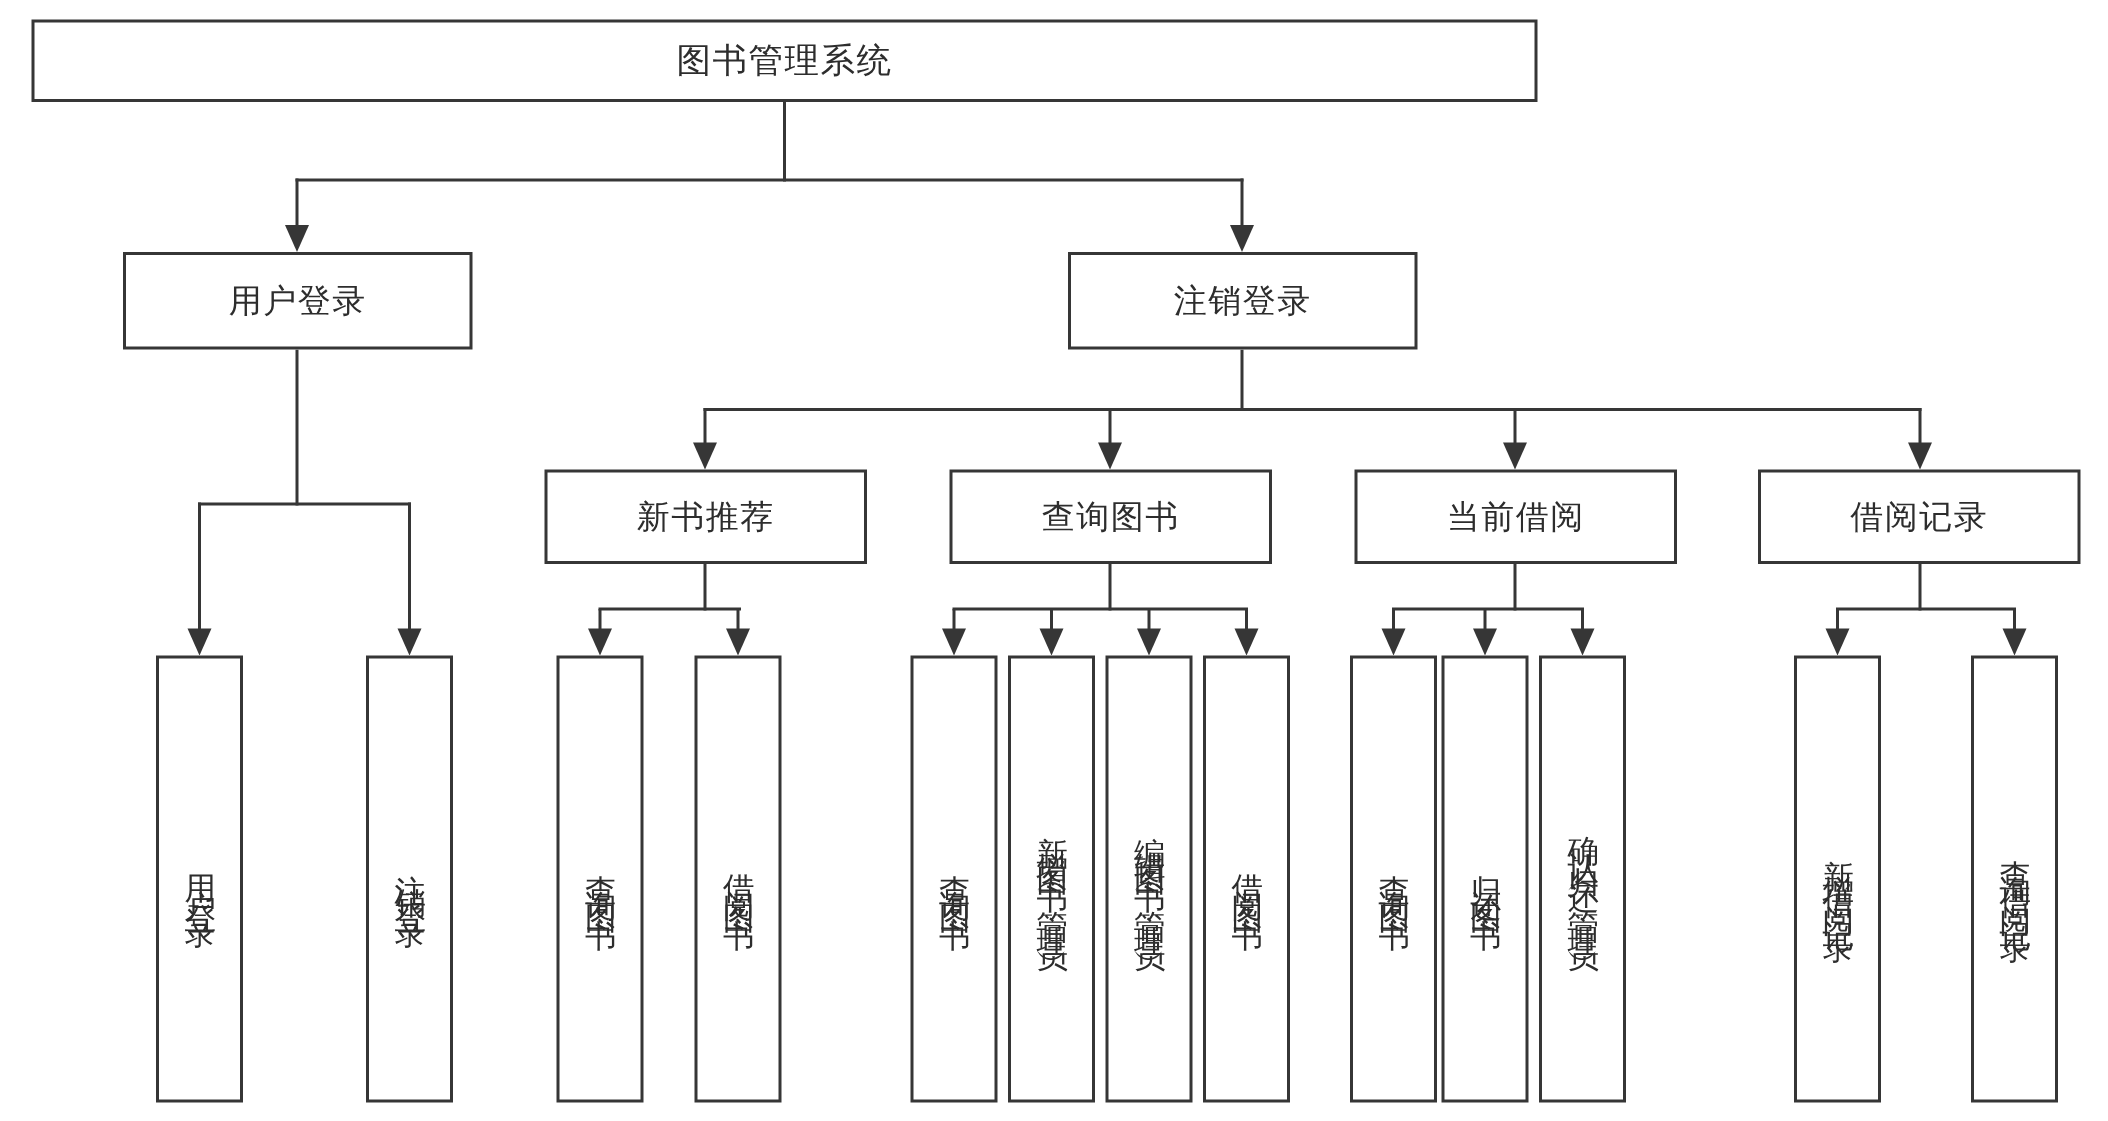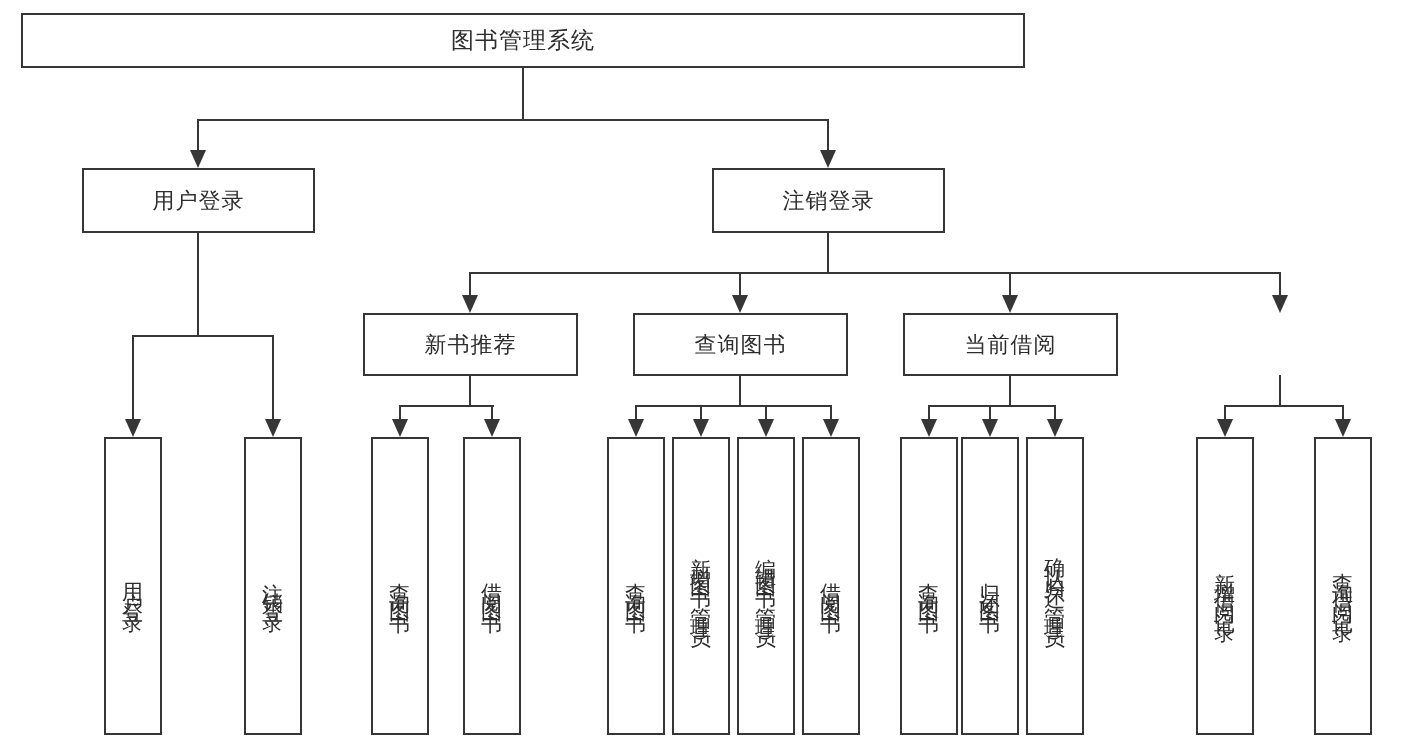--- a/index.html
+++ b/index.html
@@ -97,20 +97,23 @@
 
   <div class="box" style="left:363px; top:313px; width:215px; height:63px;">
     <span class="hlabel">新书推荐</span>
   </div>
   <div class="box" style="left:633px; top:313px; width:215px; height:63px;">
     <span class="hlabel">查询图书</span>
   </div>
   <div class="box" style="left:903px; top:313px; width:215px; height:63px;">
     <span class="hlabel">当前借阅</span>
   </div>
+  <div class="box" style="left:1172px; top:313px; width:215px; height:63px;">
+    <span class="hlabel">借阅记录</span>
+  </div>
 
   <div class="vline" style="left:469px; top:375px; height:32px;"></div>
   <div class="vline" style="left:739px; top:375px; height:32px;"></div>
   <div class="vline" style="left:1009px; top:375px; height:32px;"></div>
   <div class="vline" style="left:1279px; top:375px; height:32px;"></div>
   <div class="hline" style="left:399px; top:405px; width:95px;"></div>
   <div class="hline" style="left:635px; top:405px; width:197px;"></div>
   <div class="hline" style="left:928px; top:405px; width:128px;"></div>
   <div class="hline" style="left:1224px; top:405px; width:120px;"></div>
 

